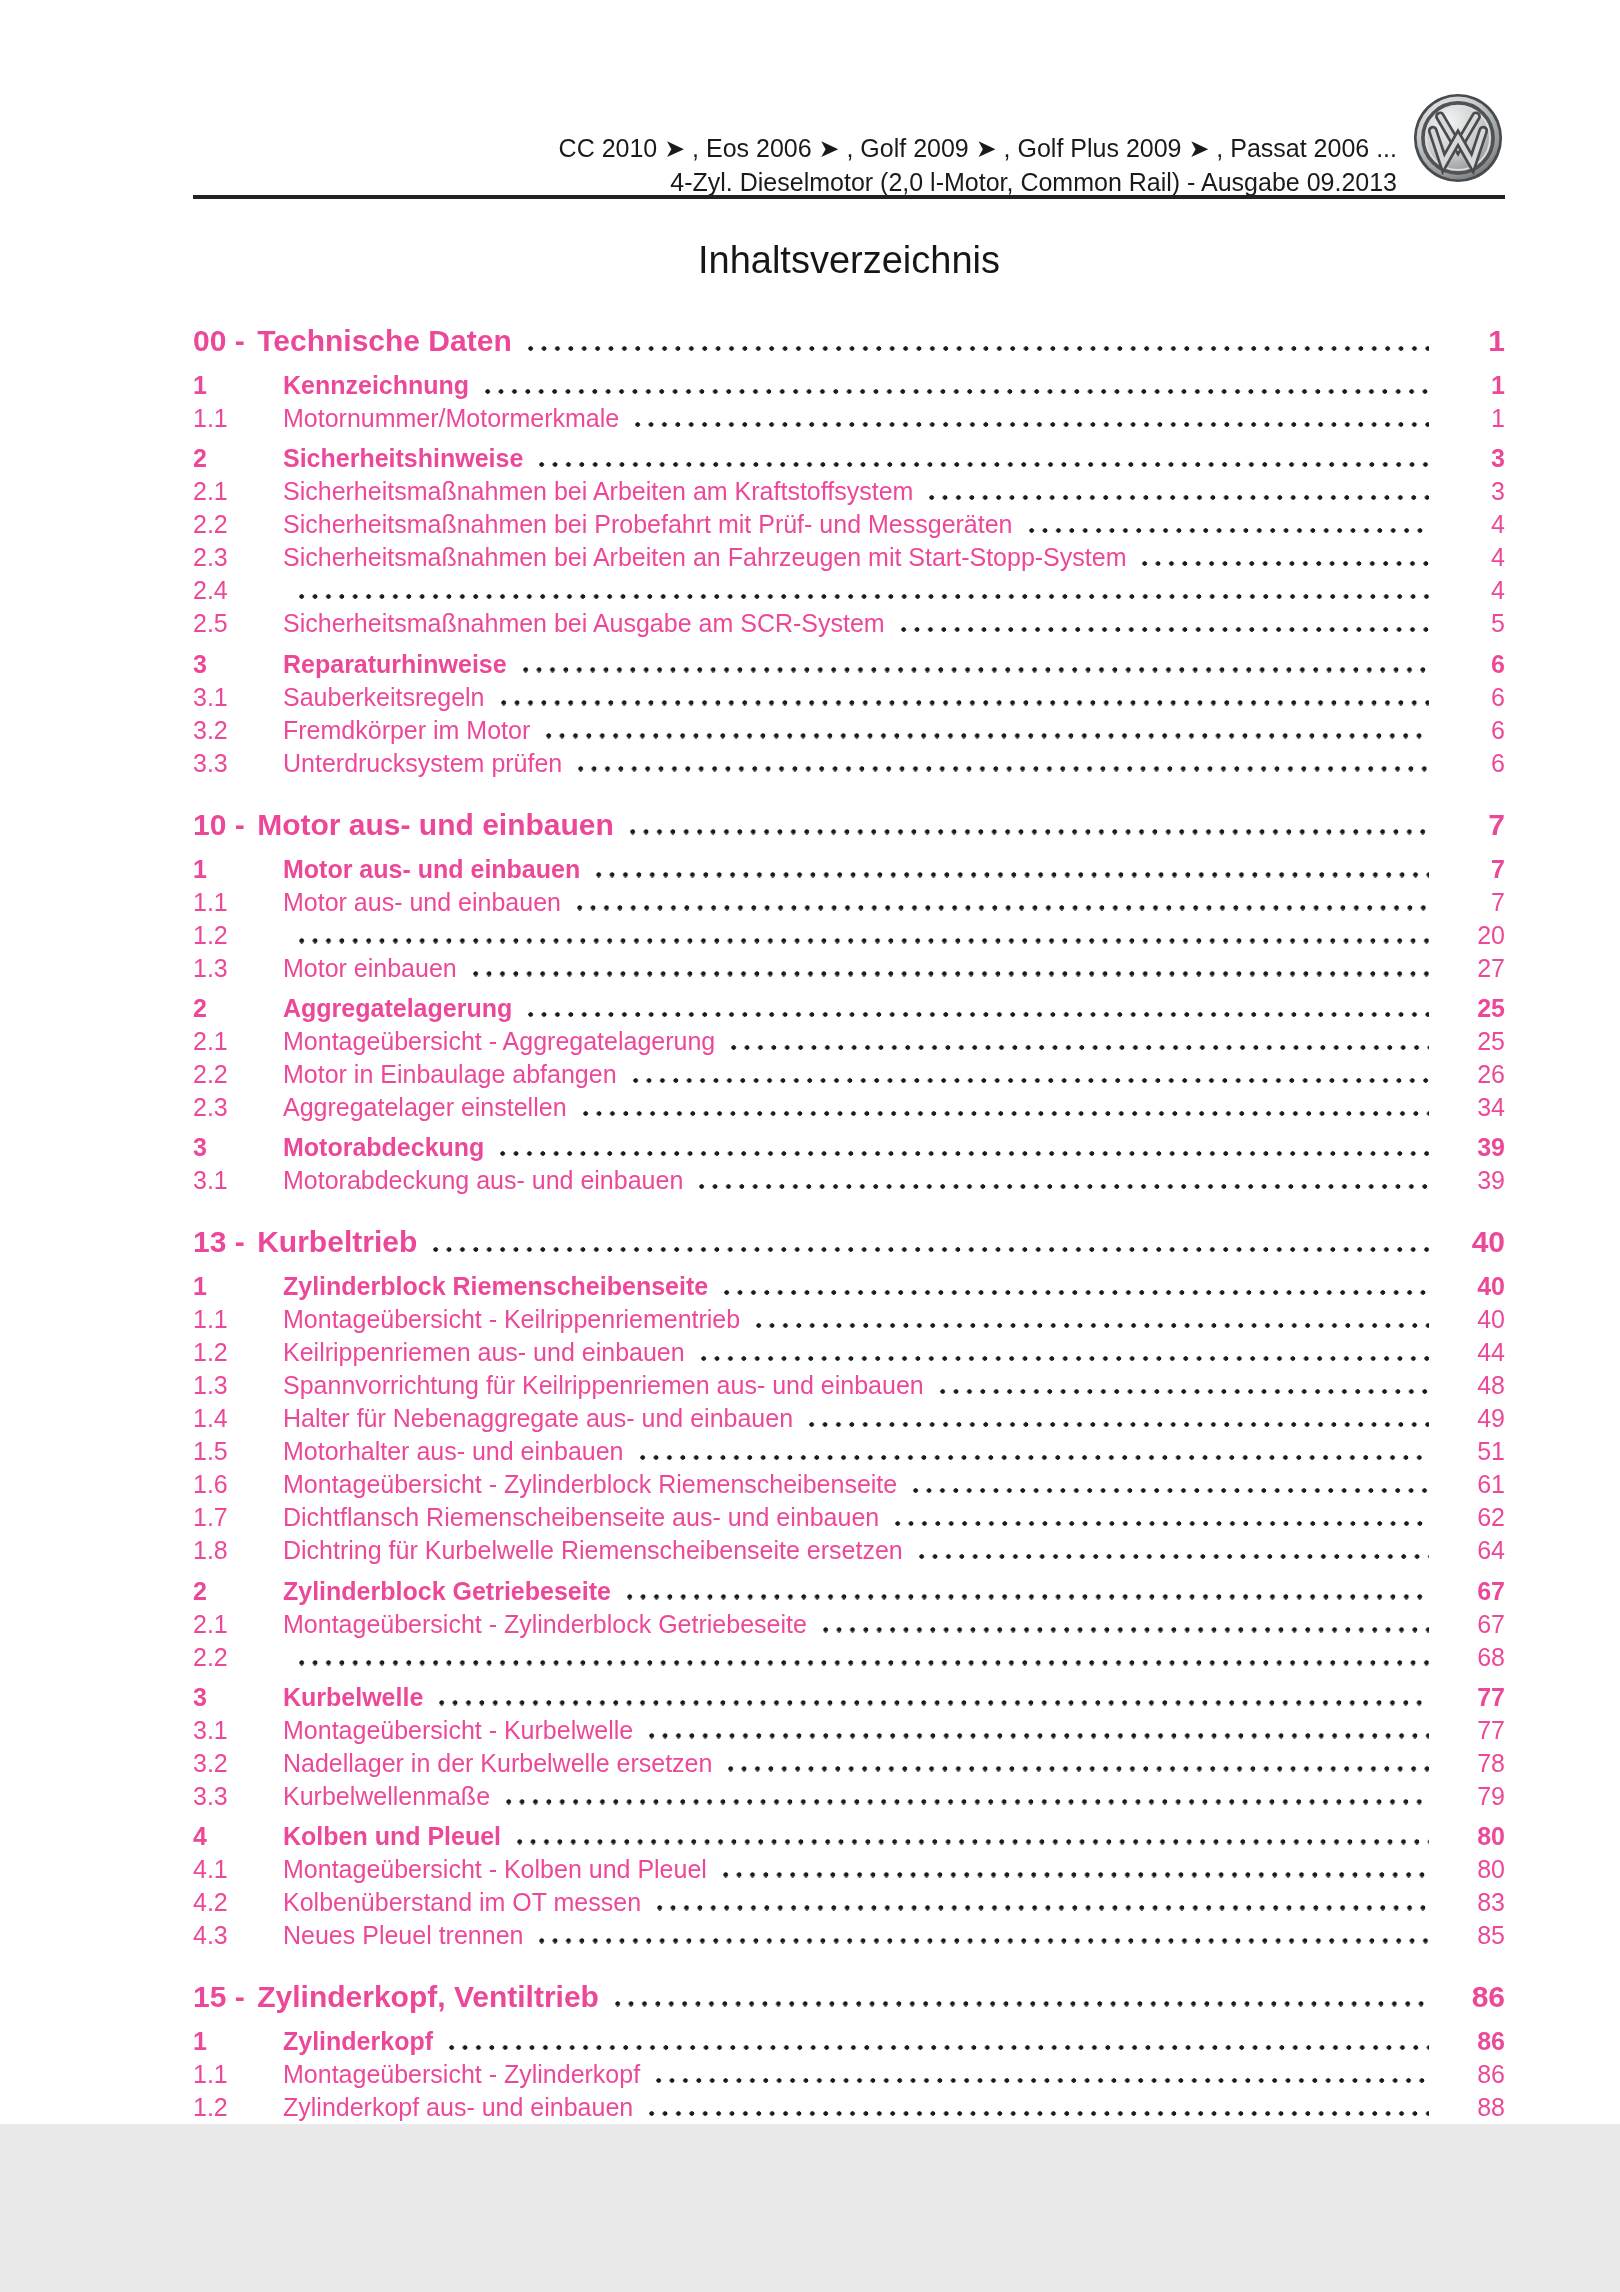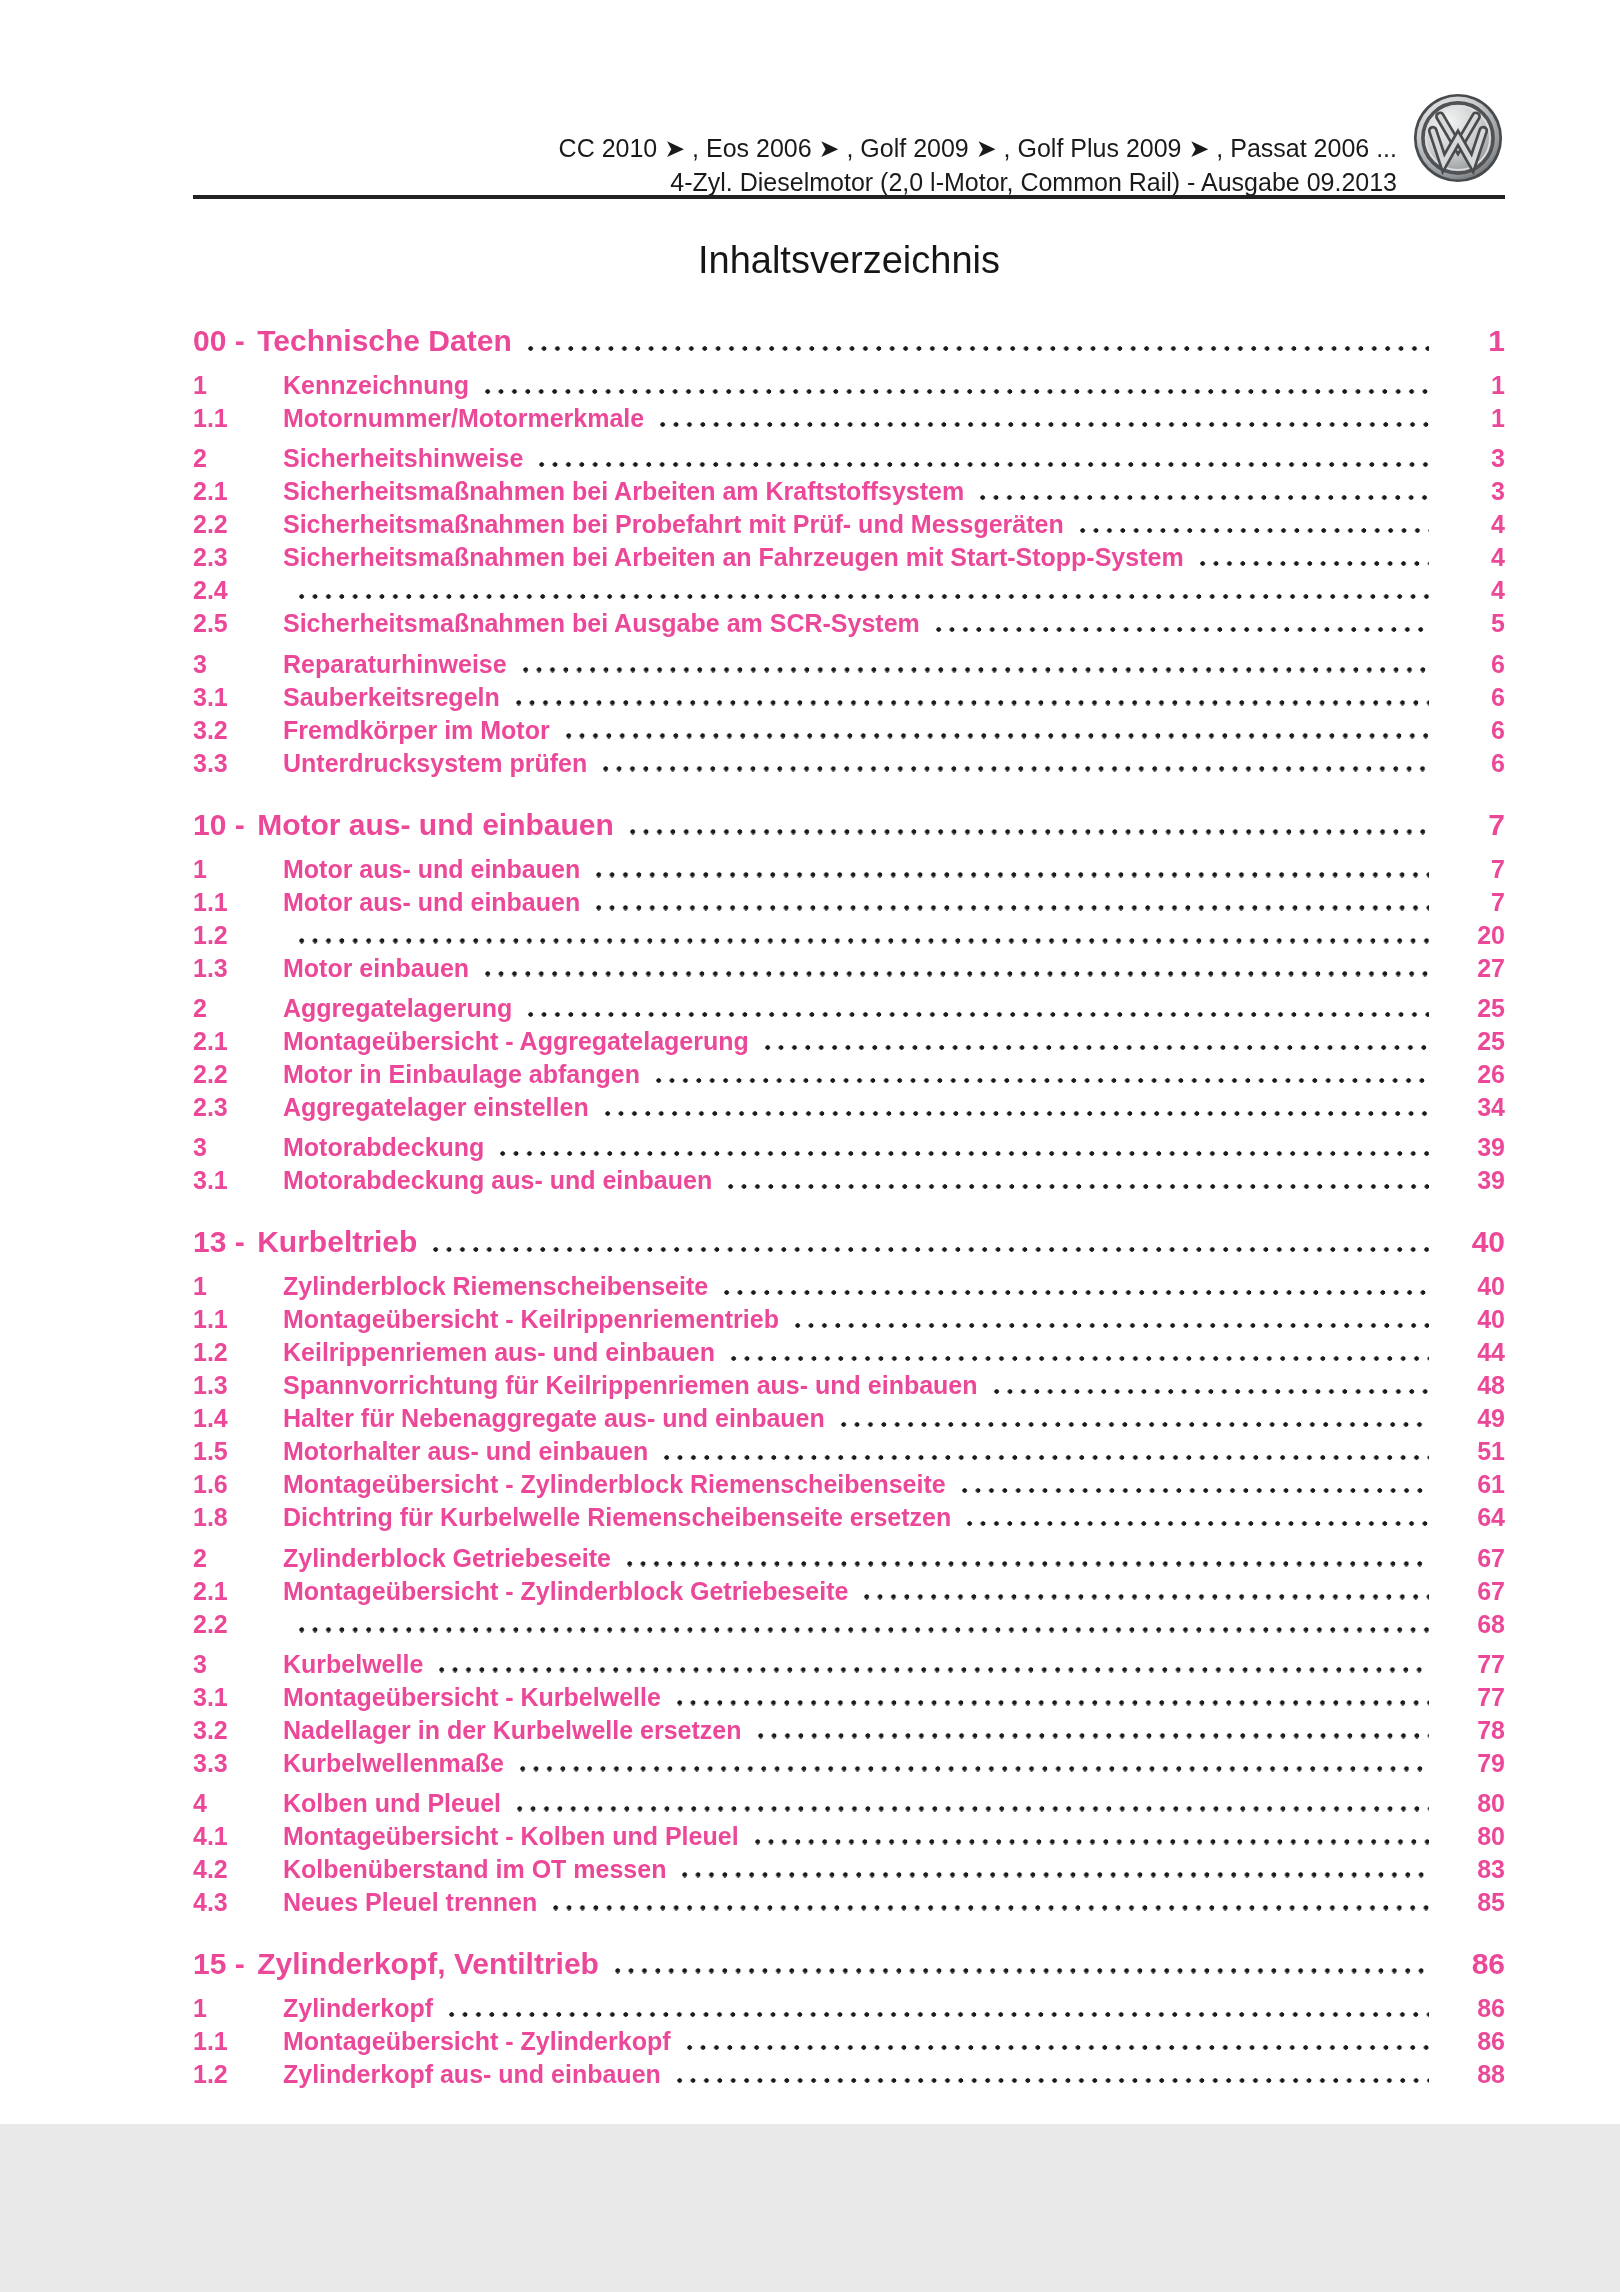--- a/index.html
+++ b/index.html
@@ -41,21 +41,21 @@
   .toc-row .num{flex:0 0 90px;}
   .toc-row .title{flex:0 0 auto;white-space:nowrap;}
   .toc-row .leader{
     flex:1 1 auto;height:5.4px;min-width:36px;
     margin:0 12.5px 2.7px 16px;
     background-image:radial-gradient(circle at 2.7px 2.7px,#1b1b1b 2.1px,rgba(0,0,0,0) 2.7px);
     background-size:13.4px 5.4px;background-repeat:repeat-x;background-position:left bottom;
   }
   .toc-row .pagenum{flex:0 0 64px;text-align:right;}
   .toc-row.section{font-weight:bold;margin-top:7.2px;}
-  .toc-row.subsection{font-weight:bold;}
+  .toc-row.subsection{font-weight:normal;}
   .toc-row.chapter{
     font-size:30px;line-height:43px;font-weight:bold;
     margin-top:23px;margin-bottom:3.6px;
   }
   .toc-row.chapter .num{flex:0 0 auto;margin-right:12.5px;}
   .toc-row:first-child{margin-top:0;}
   
   .footer-rule{
     position:absolute;left:193px;top:2156px;width:1312px;height:3.6px;
     background:#222222;
@@ -285,20 +285,26 @@
       <span class="leader"></span>
       <span class="pagenum">51</span>
     </div>
       <div class="toc-row subsection">
       <span class="num">1.6</span>
       <span class="title">Montageübersicht - Zylinderblock Riemenscheibenseite</span>
       <span class="leader"></span>
       <span class="pagenum">61</span>
     </div>
       <div class="toc-row subsection">
+      <span class="num">1.7</span>
+      <span class="title">Dichtflansch Riemenscheibenseite aus- und einbauen</span>
+      <span class="leader"></span>
+      <span class="pagenum">62</span>
+    </div>
+      <div class="toc-row subsection">
       <span class="num">1.8</span>
       <span class="title">Dichtring für Kurbelwelle Riemenscheibenseite ersetzen</span>
       <span class="leader"></span>
       <span class="pagenum">64</span>
     </div>
       <div class="toc-row section">
       <span class="num">2</span>
       <span class="title">Zylinderblock Getriebeseite</span>
       <span class="leader"></span>
       <span class="pagenum">67</span>

